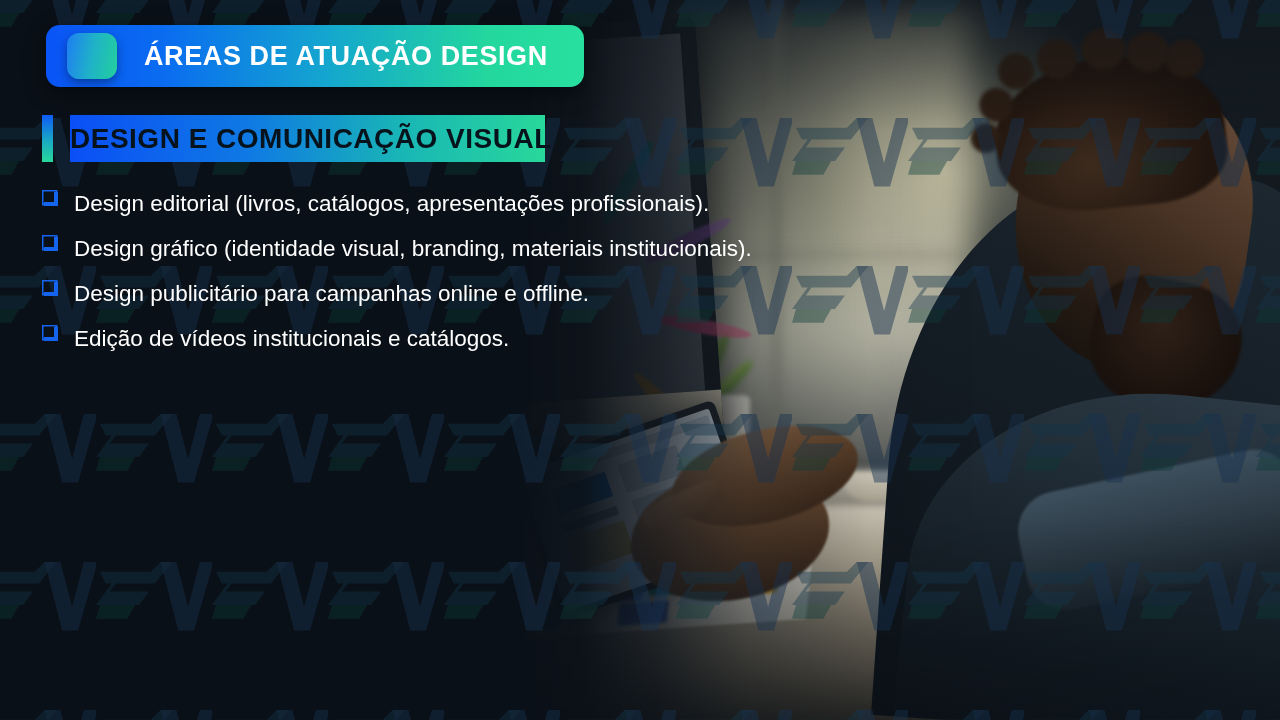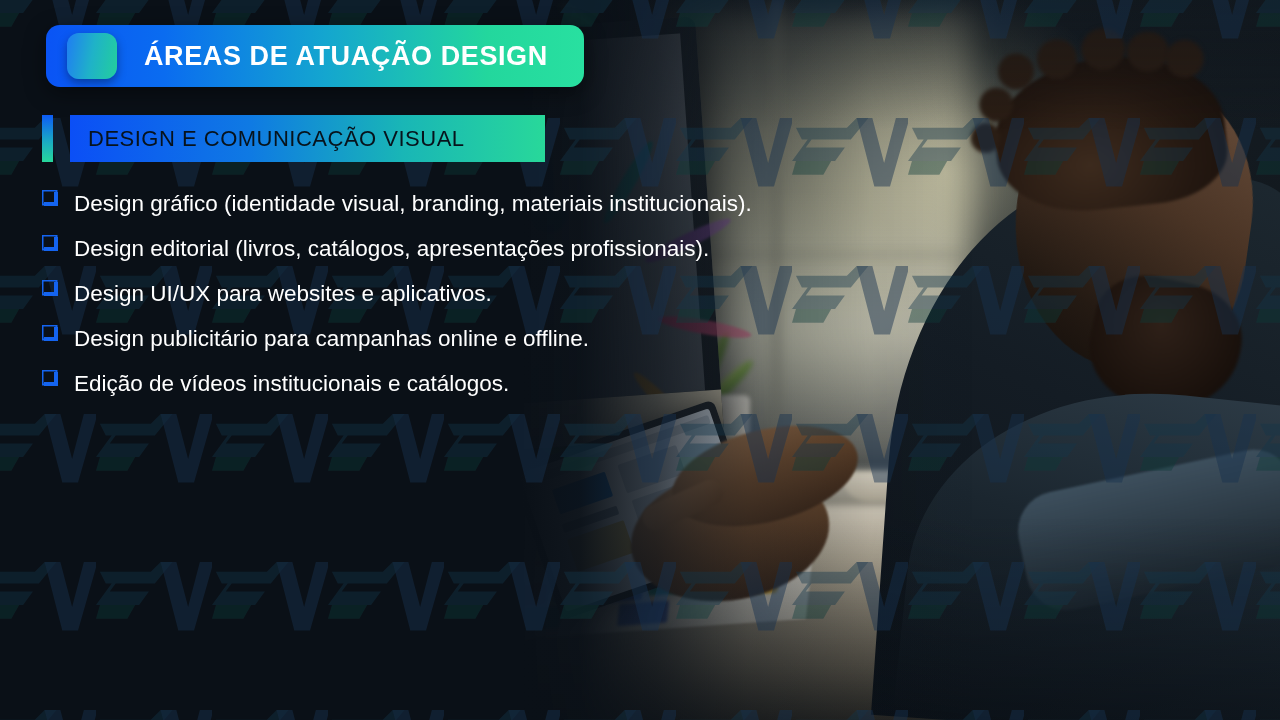--- a/index.html
+++ b/index.html
@@ -227,22 +227,21 @@
     width:11px; height:47px; flex:none;
     background:linear-gradient(180deg,#0d5bf6 0%, #1aa9c4 55%, #27d89b 100%);
   }
   .subtitle-bar {
     margin-left:17px;
     width:475px; height:47px;
     background:linear-gradient(90deg,#0b4ff6 0%, #0f7ae3 38%, #19b6b6 70%, #28d89a 100%);
     display:flex; align-items:center;
   }
   .subtitle-text {
-    margin-left:18px;
-    color:#07131c; font-size:22px; font-weight:normal; letter-spacing:.5px;
+    color:#07131c; font-size:28px; font-weight:bold; letter-spacing:.5px;
     white-space:nowrap;
   }
 
   
   .bullets {
     position:absolute; left:42px; top:182px;
     width:730px;
   }
   .bullet-item {
     display:flex;
@@ -392,60 +391,51 @@
 
   <div class="bullets">
 
     <div class="bullet-item">
       <div class="bullet-mark">
         <svg width="17" height="17" viewBox="0 0 17 17" aria-hidden="true">
           <rect x="0.5" y="0.5" width="14" height="14" fill="none" stroke="#1464f0" stroke-width="2"></rect>
           <path d="M2 12 L2 16 L16 16 L16 2 L12 2 L12 12 Z" fill="#1464f0"></path>
         </svg>
       </div>
-      <div class="bullet-text">Design gráfico (identidade visual, branding, materiais institucionais).</div>
+      <div class="bullet-text">Design editorial (livros, catálogos, apresentações profissionais).</div>
     </div>
 
     <div class="bullet-item">
       <div class="bullet-mark">
         <svg width="17" height="17" viewBox="0 0 17 17" aria-hidden="true">
           <rect x="0.5" y="0.5" width="14" height="14" fill="none" stroke="#1464f0" stroke-width="2"></rect>
           <path d="M2 12 L2 16 L16 16 L16 2 L12 2 L12 12 Z" fill="#1464f0"></path>
         </svg>
       </div>
-      <div class="bullet-text">Design editorial (livros, catálogos, apresentações profissionais).</div>
-    </div>
+      <div class="bullet-text">Design gráfico (identidade visual, branding, materiais institucionais).</div>
+    </div>
+
 
 
     <div class="bullet-item">
       <div class="bullet-mark">
         <svg width="17" height="17" viewBox="0 0 17 17" aria-hidden="true">
           <rect x="0.5" y="0.5" width="14" height="14" fill="none" stroke="#1464f0" stroke-width="2"></rect>
           <path d="M2 12 L2 16 L16 16 L16 2 L12 2 L12 12 Z" fill="#1464f0"></path>
         </svg>
       </div>
-      <div class="bullet-text nojustify">Design UI/UX para websites e aplicativos.</div>
+      <div class="bullet-text nojustify">Design publicitário para campanhas online e offline.</div>
     </div>
 
     <div class="bullet-item">
       <div class="bullet-mark">
         <svg width="17" height="17" viewBox="0 0 17 17" aria-hidden="true">
           <rect x="0.5" y="0.5" width="14" height="14" fill="none" stroke="#1464f0" stroke-width="2"></rect>
           <path d="M2 12 L2 16 L16 16 L16 2 L12 2 L12 12 Z" fill="#1464f0"></path>
         </svg>
       </div>
-      <div class="bullet-text nojustify">Design publicitário para campanhas online e offline.</div>
-    </div>
-
-    <div class="bullet-item">
-      <div class="bullet-mark">
-        <svg width="17" height="17" viewBox="0 0 17 17" aria-hidden="true">
-          <rect x="0.5" y="0.5" width="14" height="14" fill="none" stroke="#1464f0" stroke-width="2"></rect>
-          <path d="M2 12 L2 16 L16 16 L16 2 L12 2 L12 12 Z" fill="#1464f0"></path>
-        </svg>
-      </div>
       <div class="bullet-text nojustify">Edição de vídeos institucionais e catálogos.</div>
     </div>
 
 
   </div>
 
 </div>
 
 </body></html>

